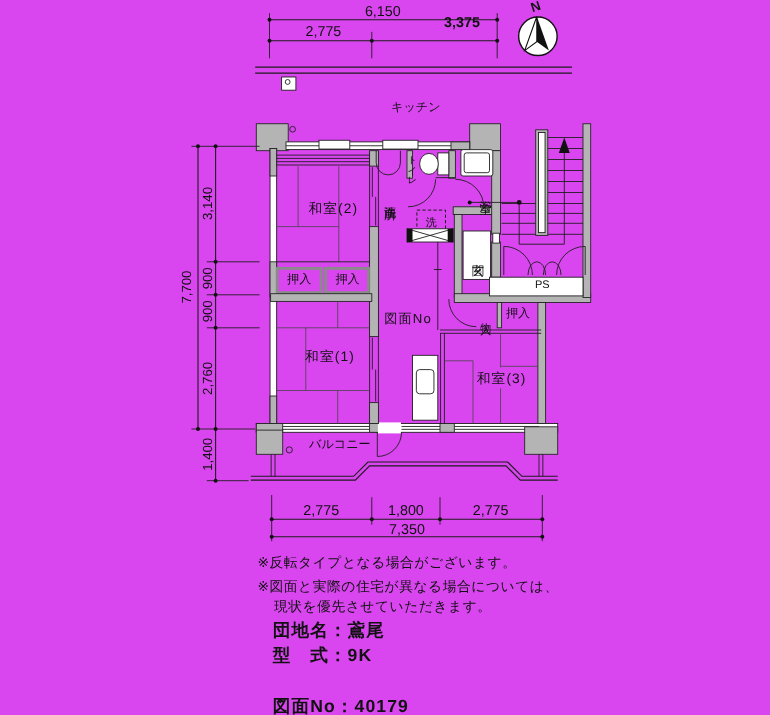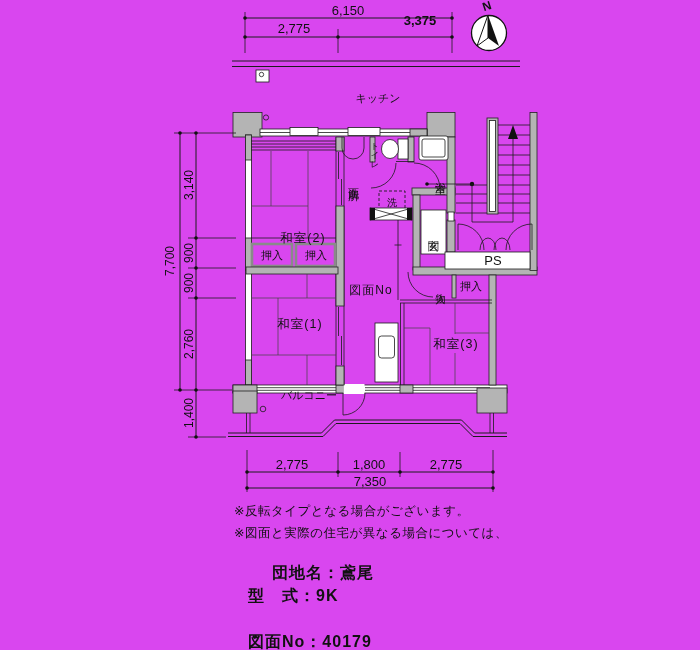--- a/index.html
+++ b/index.html
@@ -257,48 +257,49 @@
   </g>
 </svg>
 
 <div class="lbl dim" style="left:348px;top:10px;">6,150</div>
 <div class="lbl dim" style="left:294px;top:28px;">2,775</div>
 <div class="lbl dim" style="left:420px;top:20px;font-weight:bold;">3,375</div>
 <div class="lbl" style="left:487px;top:6px;font-size:12px;font-weight:bold;transform:translate(-50%,-50%) rotate(-18deg);">N</div>
 
 <div class="lbl small" style="left:378px;top:98px;">キッチン</div>
 
-<div class="lbl room" style="left:303px;top:190px;margin-top:48px;">和室(2)</div>
+<div class="lbl room" style="left:303px;top:190px;">和室(2)</div>
 <div class="lbl small vert" style="left:353px;top:180px;">洗面所</div>
 <div class="lbl vert" style="left:375px;top:150px;font-size:8.5px;letter-spacing:0;">トイレ</div>
 <div class="lbl small vert" style="left:440px;top:175px;">浴室</div>
 <div class="lbl small vert" style="left:433px;top:232px;">玄関</div>
 <div class="lbl" style="left:392px;top:203px;font-size:10px;">洗</div>
 <div class="lbl small" style="left:272px;top:255px;">押入</div>
 <div class="lbl small" style="left:316px;top:255px;">押入</div>
 <div class="lbl room" style="left:371px;top:290px;font-size:12px;">図面No</div>
 <div class="lbl vert" style="left:440px;top:286px;font-size:10px;letter-spacing:0;">物入</div>
 <div class="lbl small" style="left:471px;top:286px;">押入</div>
 <div class="lbl room" style="left:300px;top:324px;">和室(1)</div>
 <div class="lbl room" style="left:456px;top:344px;">和室(3)</div>
-<div class="lbl" style="left:493px;top:260px;font-size:13px;text-align:right;">PS</div>
-<div class="lbl small" style="left:309px;top:395px;">バルコニー</div>
+<div class="lbl" style="left:493px;top:260px;font-size:10px;text-align:right;">PS</div>
+<div class="lbl small" style="left:309px;top:405px;">バルコニー</div>
 
 <div class="lbl dimv rot" style="left:170px;top:261px;">7,700</div>
 <div class="lbl dimv rot" style="left:189px;top:185px;">3,140</div>
 <div class="lbl dimv rot" style="left:189px;top:253px;">900</div>
 <div class="lbl dimv rot" style="left:189px;top:283px;">900</div>
 <div class="lbl dimv rot" style="left:189px;top:344px;">2,760</div>
 <div class="lbl dimv rot" style="left:189px;top:413px;">1,400</div>
 
 <div class="lbl dim" style="left:292px;top:464px;">2,775</div>
 <div class="lbl dim" style="left:369px;top:464px;">1,800</div>
 <div class="lbl dim" style="left:446px;top:464px;">2,775</div>
 <div class="lbl dim" style="left:370px;top:481px;">7,350</div>
 
 <div class="note" style="left:234px;top:503px;">※反転タイプとなる場合がございます。</div>
 <div class="note" style="left:234px;top:525px;">※図面と実際の住宅が異なる場合については、</div>
-
-<div class="spec" style="left:248px;top:563px;margin-left:24px;">団地名：鳶尾</div>
+<div class="note" style="left:249px;top:543px;">現状を優先させていただきます。</div>
+
+<div class="spec" style="left:248px;top:563px;">団地名：鳶尾</div>
 <div class="spec" style="left:248px;top:586px;">型　式：9K</div>
 <div class="spec" style="left:248px;top:632px;">図面No：40179</div>
 
 </div>
 
 </body></html>

